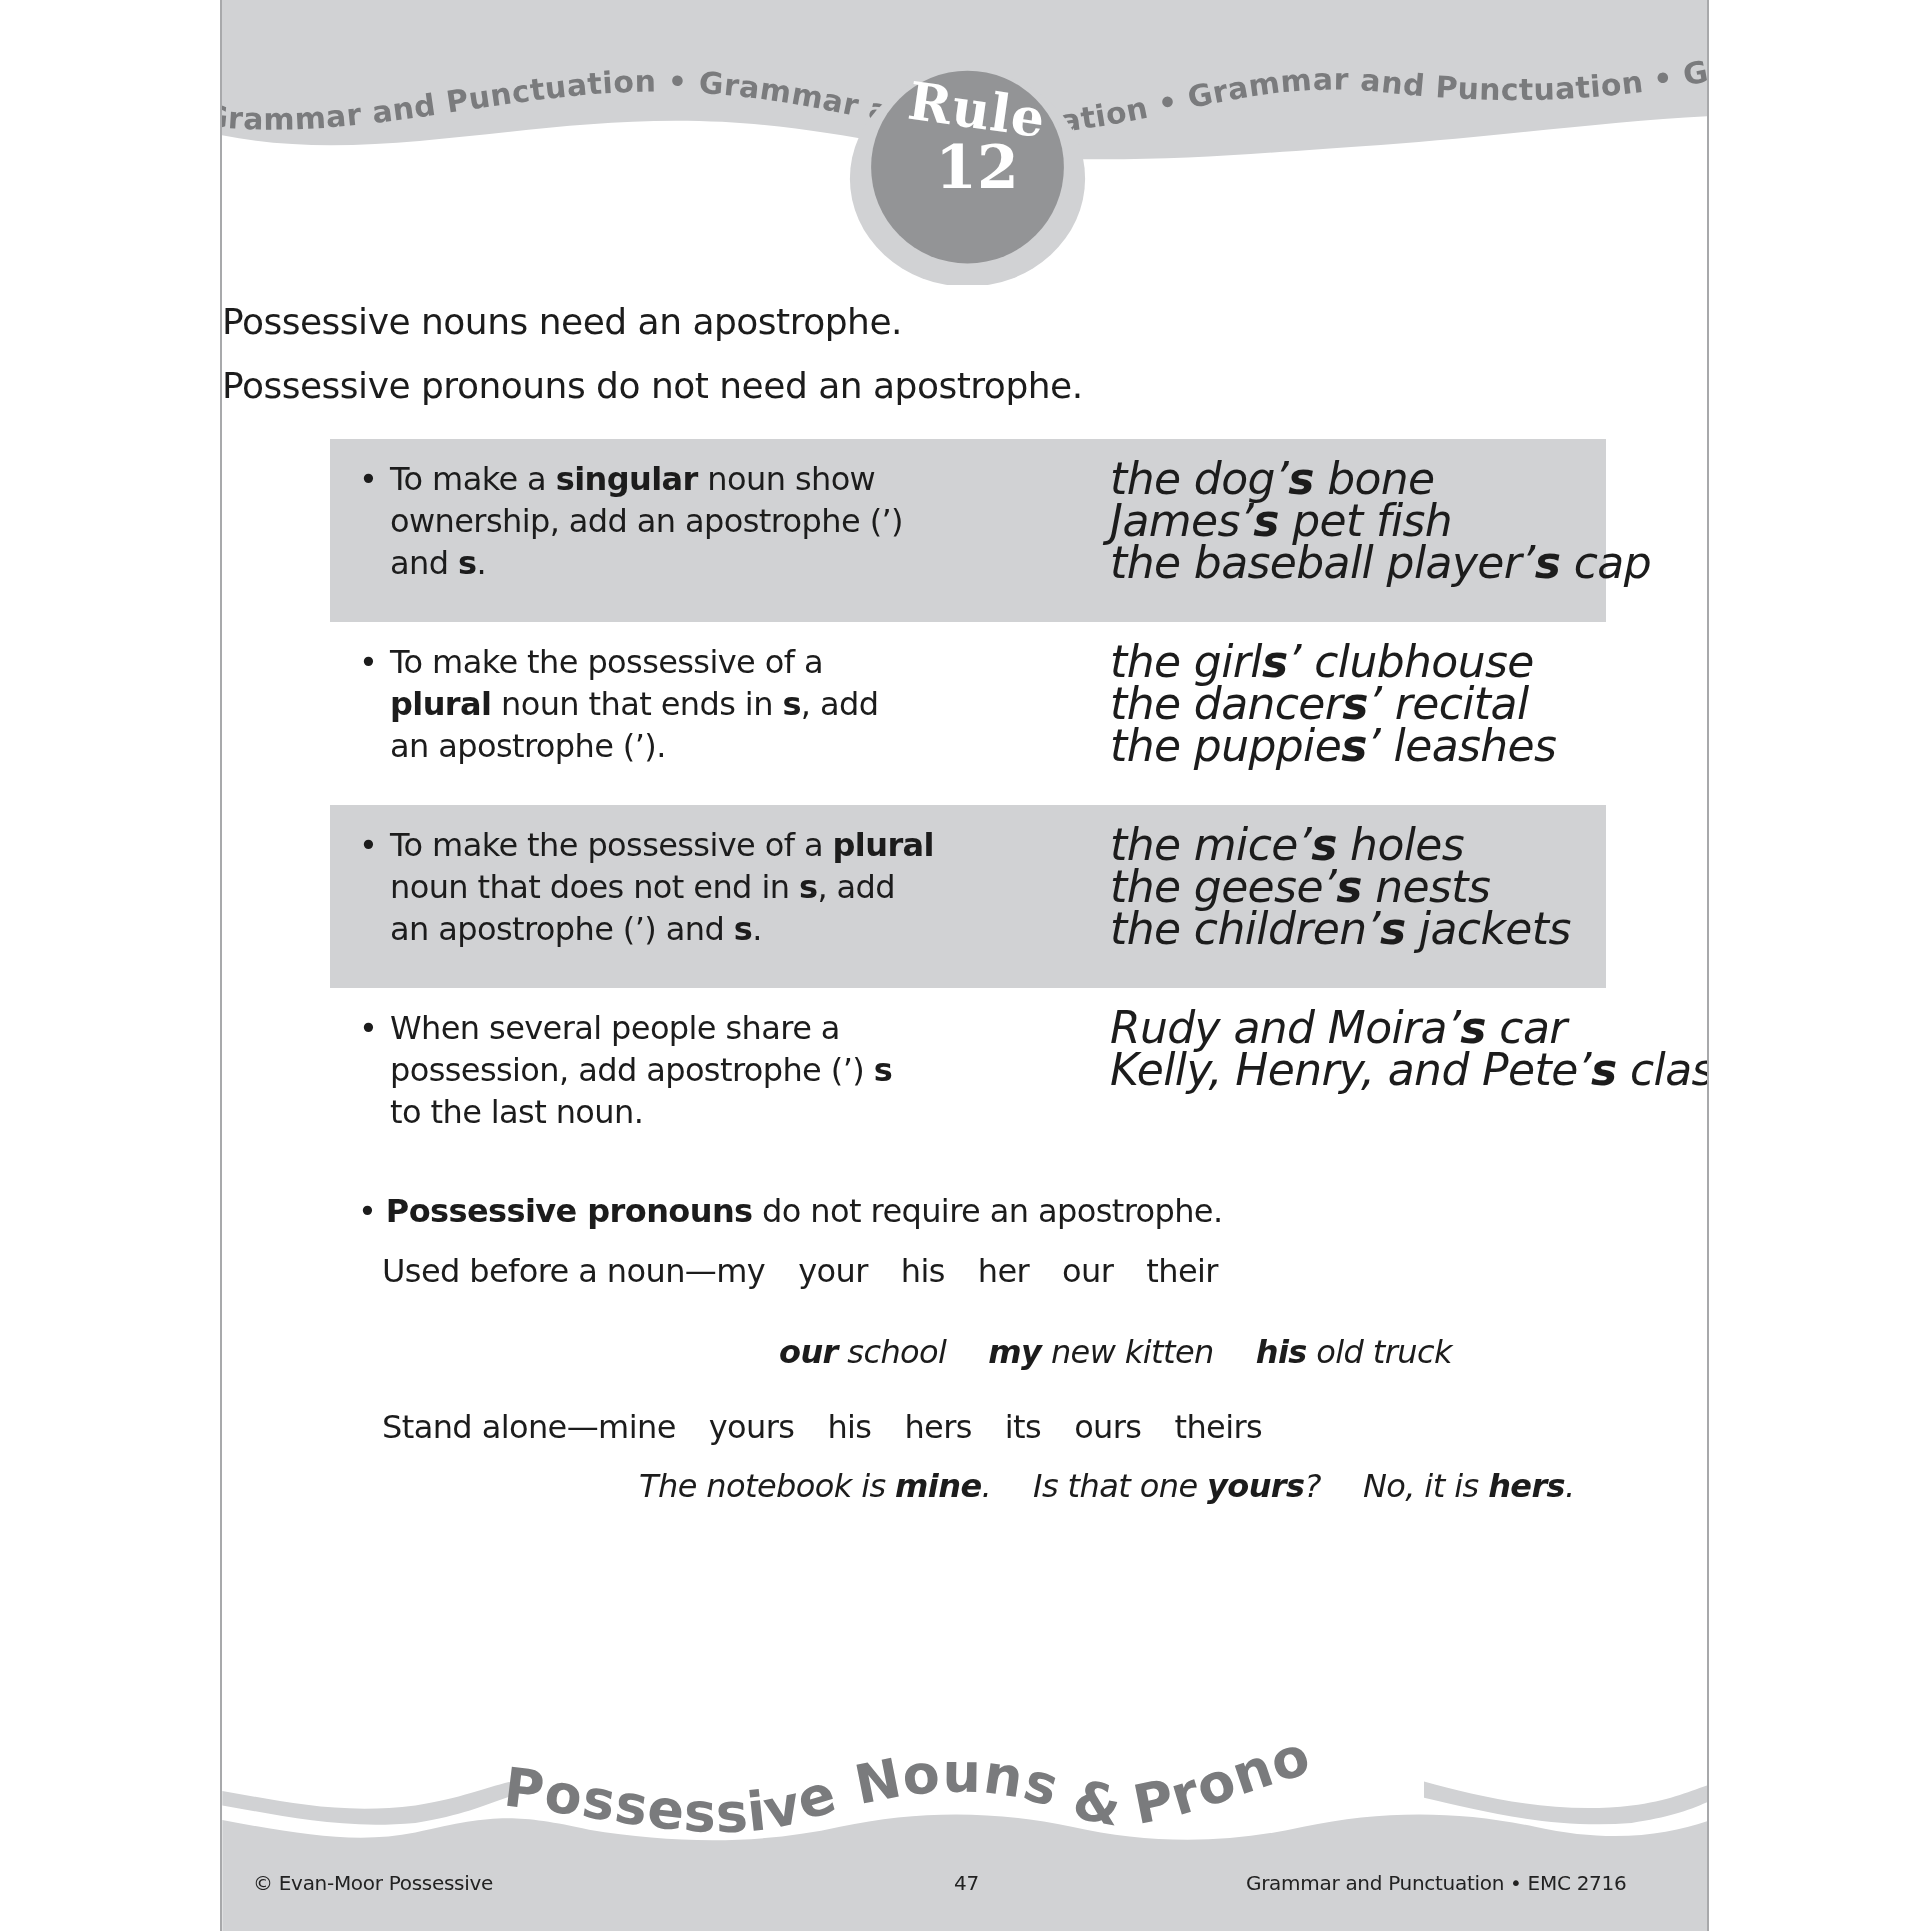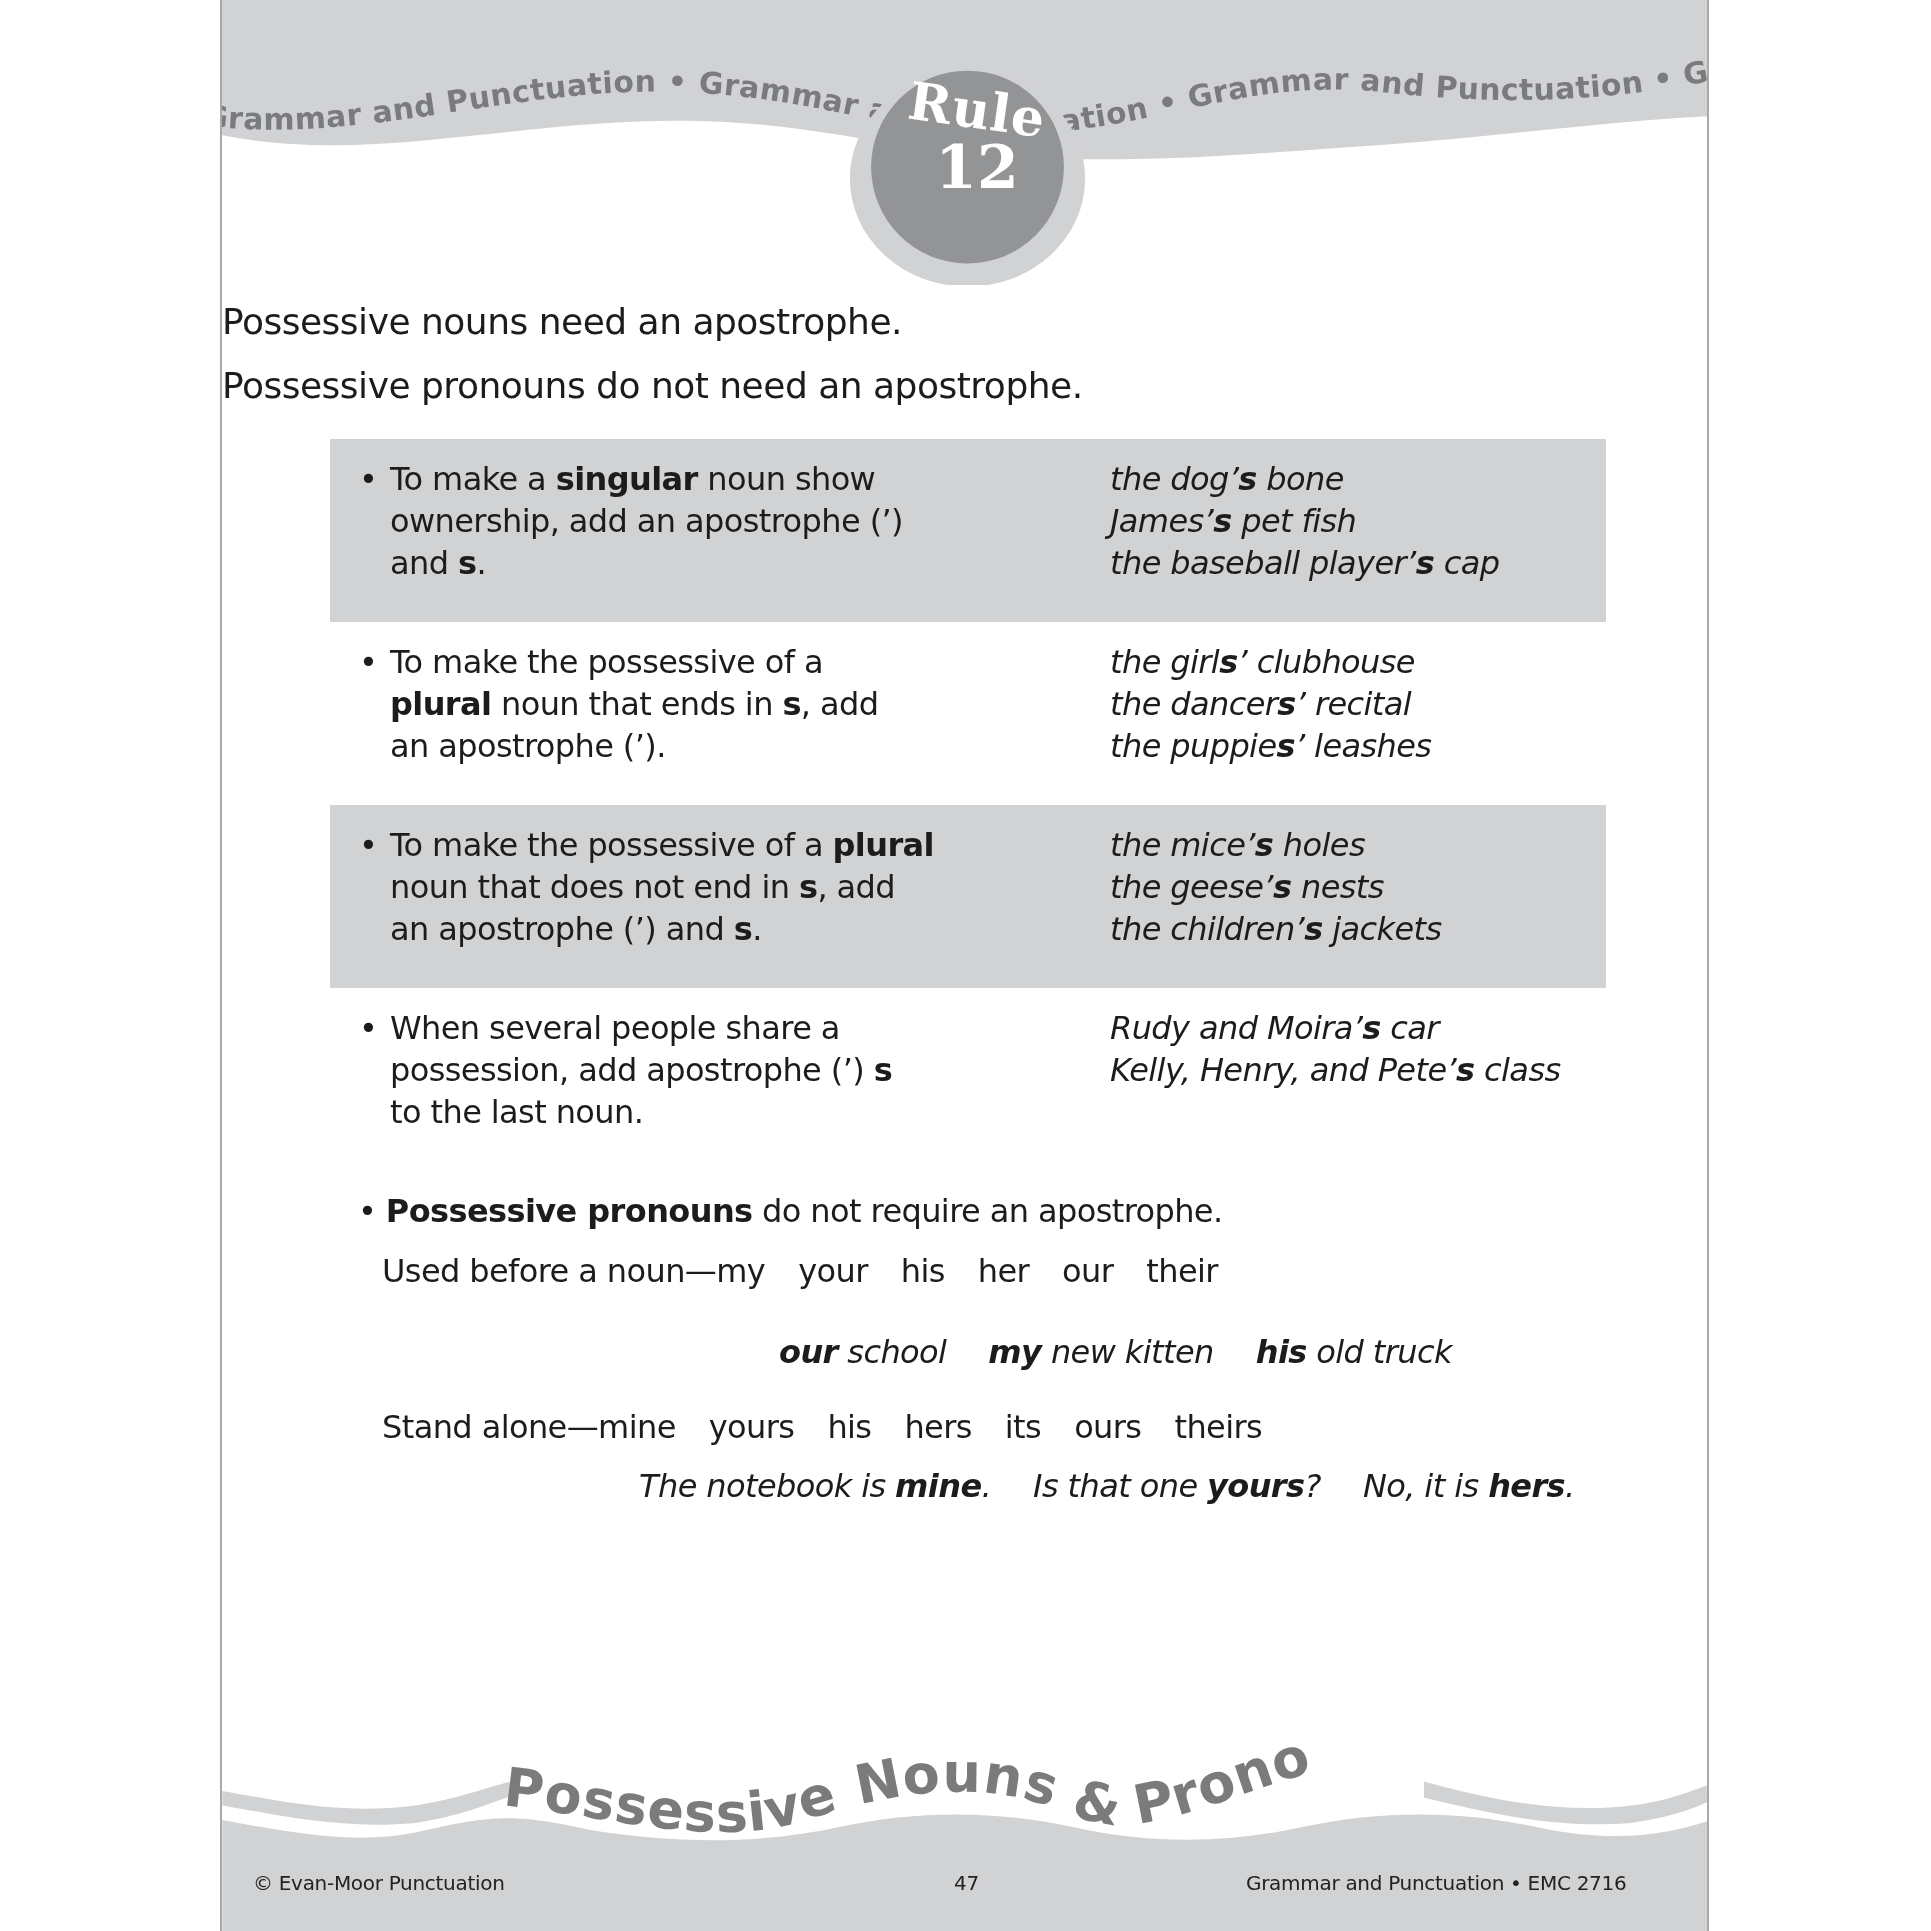--- a/index.html
+++ b/index.html
@@ -33,21 +33,21 @@
     .row { position: relative; width: 1276px; height: 183px; }
     .row.shaded { background: #d1d2d4; }
     .row .desc {
       position: absolute; left: 29px; top: 19.3px; width: 695px;
       font-size: 32px; line-height: 42px; letter-spacing: -0.6px;
     }
     .row .desc .bullet { position: absolute; left: 0; top: 0; }
     .row .desc .text { display: block; padding-left: 31px; white-space: pre-line; }
     .row .examples {
       position: absolute; left: 780px; top: 19.3px; width: 483px;
-      font-style: italic; font-size: 32px; line-height: 42px; letter-spacing: -0.6px;
+      font-style: italic; font-size: 44px; line-height: 42px; letter-spacing: -0.6px;
     }
     .row .examples div { white-space: nowrap; }
     b { font-weight: bold; }
     .pronoun-block { position: absolute; left: 135px; top: 1192px; width: 1255px; font-size: 32px; letter-spacing: -0.6px; }
     .pb-line { position: absolute; white-space: nowrap; }
     .pb-line .gap { display: inline-block; width: 33px; }
     .ex-line { font-style: italic; }
     .footer-text { position: absolute; top: 1871px; font-size: 20px; color: #222; letter-spacing: -0.3px; }
   </style>
 </head>
@@ -150,17 +150,17 @@
       <path id="titleCurve" d="M 290 100 C 400 110, 520 150, 620 110 C 720 80, 800 75, 880 110 C 960 140, 1030 90, 1150 60"></path>
     </defs>
     <path d="M 0 85 C 60 95, 120 110, 200 100 C 250 92, 270 82, 300 75 L 300 90 C 270 100, 250 110, 200 118 C 120 125, 60 110, 0 100 Z" fill="#d1d2d4"></path>
     <path d="M 1245 75 C 1300 90, 1380 110, 1460 100 C 1500 95, 1520 85, 1542 78 L 1542 95 C 1520 105, 1500 112, 1460 118 C 1380 125, 1300 105, 1245 92 Z" fill="#d1d2d4"></path>
     <path d="M 0 115 C 80 130, 140 140, 200 128 C 280 110, 300 108, 380 125 C 470 140, 560 140, 640 122 C 720 105, 800 105, 880 122 C 960 140, 1040 140, 1120 122 C 1200 105, 1280 105, 1360 122 C 1440 140, 1500 130, 1542 115 L 1542 230 L 0 230 Z" fill="#d1d2d4"></path>
     <text font-family="DejaVu Sans, sans-serif" font-weight="bold" font-size="56" fill="#7a7b7d" letter-spacing="1">
       <textPath href="#titleCurve">Possessive Nouns &amp; Pronouns</textPath>
     </text>
   </svg>
 
-  <div class="footer-text" style="left:31px;">© Evan-Moor Punctuation</div>
+  <div class="footer-text" style="left:31px;">© Evan-Moor Possessive</div>
   <div class="footer-text" style="left:732px;">47</div>
   <div class="footer-text" style="left:1024px;">Grammar and Punctuation • EMC 2716</div>
 </div>
 
 
 </body></html>

